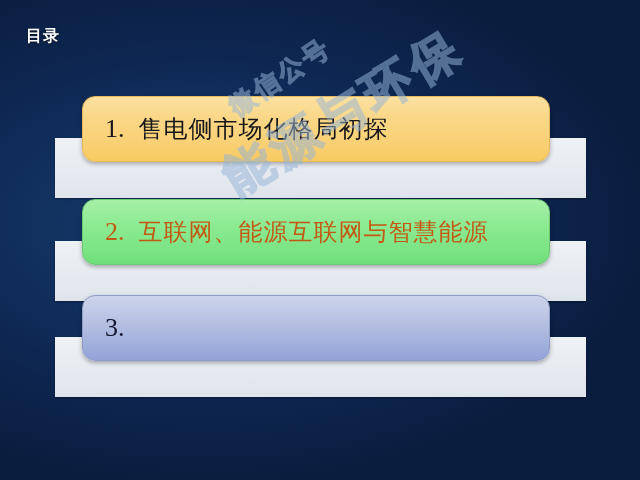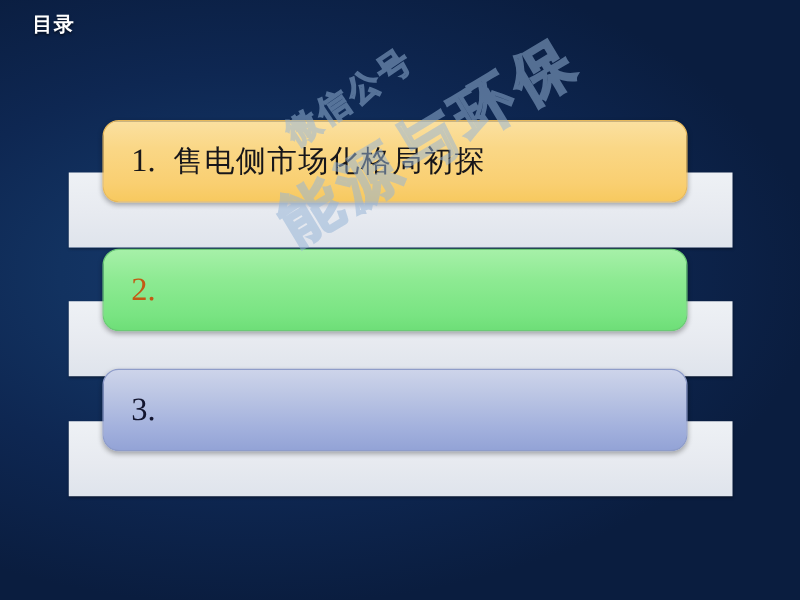--- a/index.html
+++ b/index.html
@@ -21,21 +21,21 @@
     background:
       radial-gradient(ellipse 70% 55% at 32% 46%, #17396e 0%, #123260 35%, #0e2752 62%, #0a1d3f 100%),
       linear-gradient(180deg, #0d2450 0%, #123365 40%, #0d2247 100%);
     background-color: #0d2450;
   }
 
   
   .slide-title {
     position: absolute;
     left: 26px;
-    top: 12px;
+    top: 28px;
     font-family: "DejaVu Sans", "Liberation Sans", sans-serif;
     font-weight: bold;
     font-size: 16px;
     line-height: 1;
     color: #ffffff;
     letter-spacing: 1px;
     text-shadow: 0 1px 2px rgba(0,0,0,0.55);
     white-space: nowrap;
   }
 
@@ -151,20 +151,21 @@
     <div class="entry-card yellow">
       <span class="entry-num txt-dark">1.</span>
       <span class="entry-label txt-dark gap-sm">售电侧市场化格局初探</span>
     </div>
   </div>
 
   <div class="entry" style="top:199px;">
     <div class="entry-shadow-band"></div>
     <div class="entry-card green">
       <span class="entry-num txt-orange">2.</span>
+      <span class="entry-label txt-orange gap-sm">互联网、能源互联网与智慧能源</span>
     </div>
   </div>
 
   <div class="entry" style="top:295px;">
     <div class="entry-shadow-band"></div>
     <div class="entry-card blue">
       <span class="entry-num txt-navy">3.</span>
     </div>
   </div>
 

